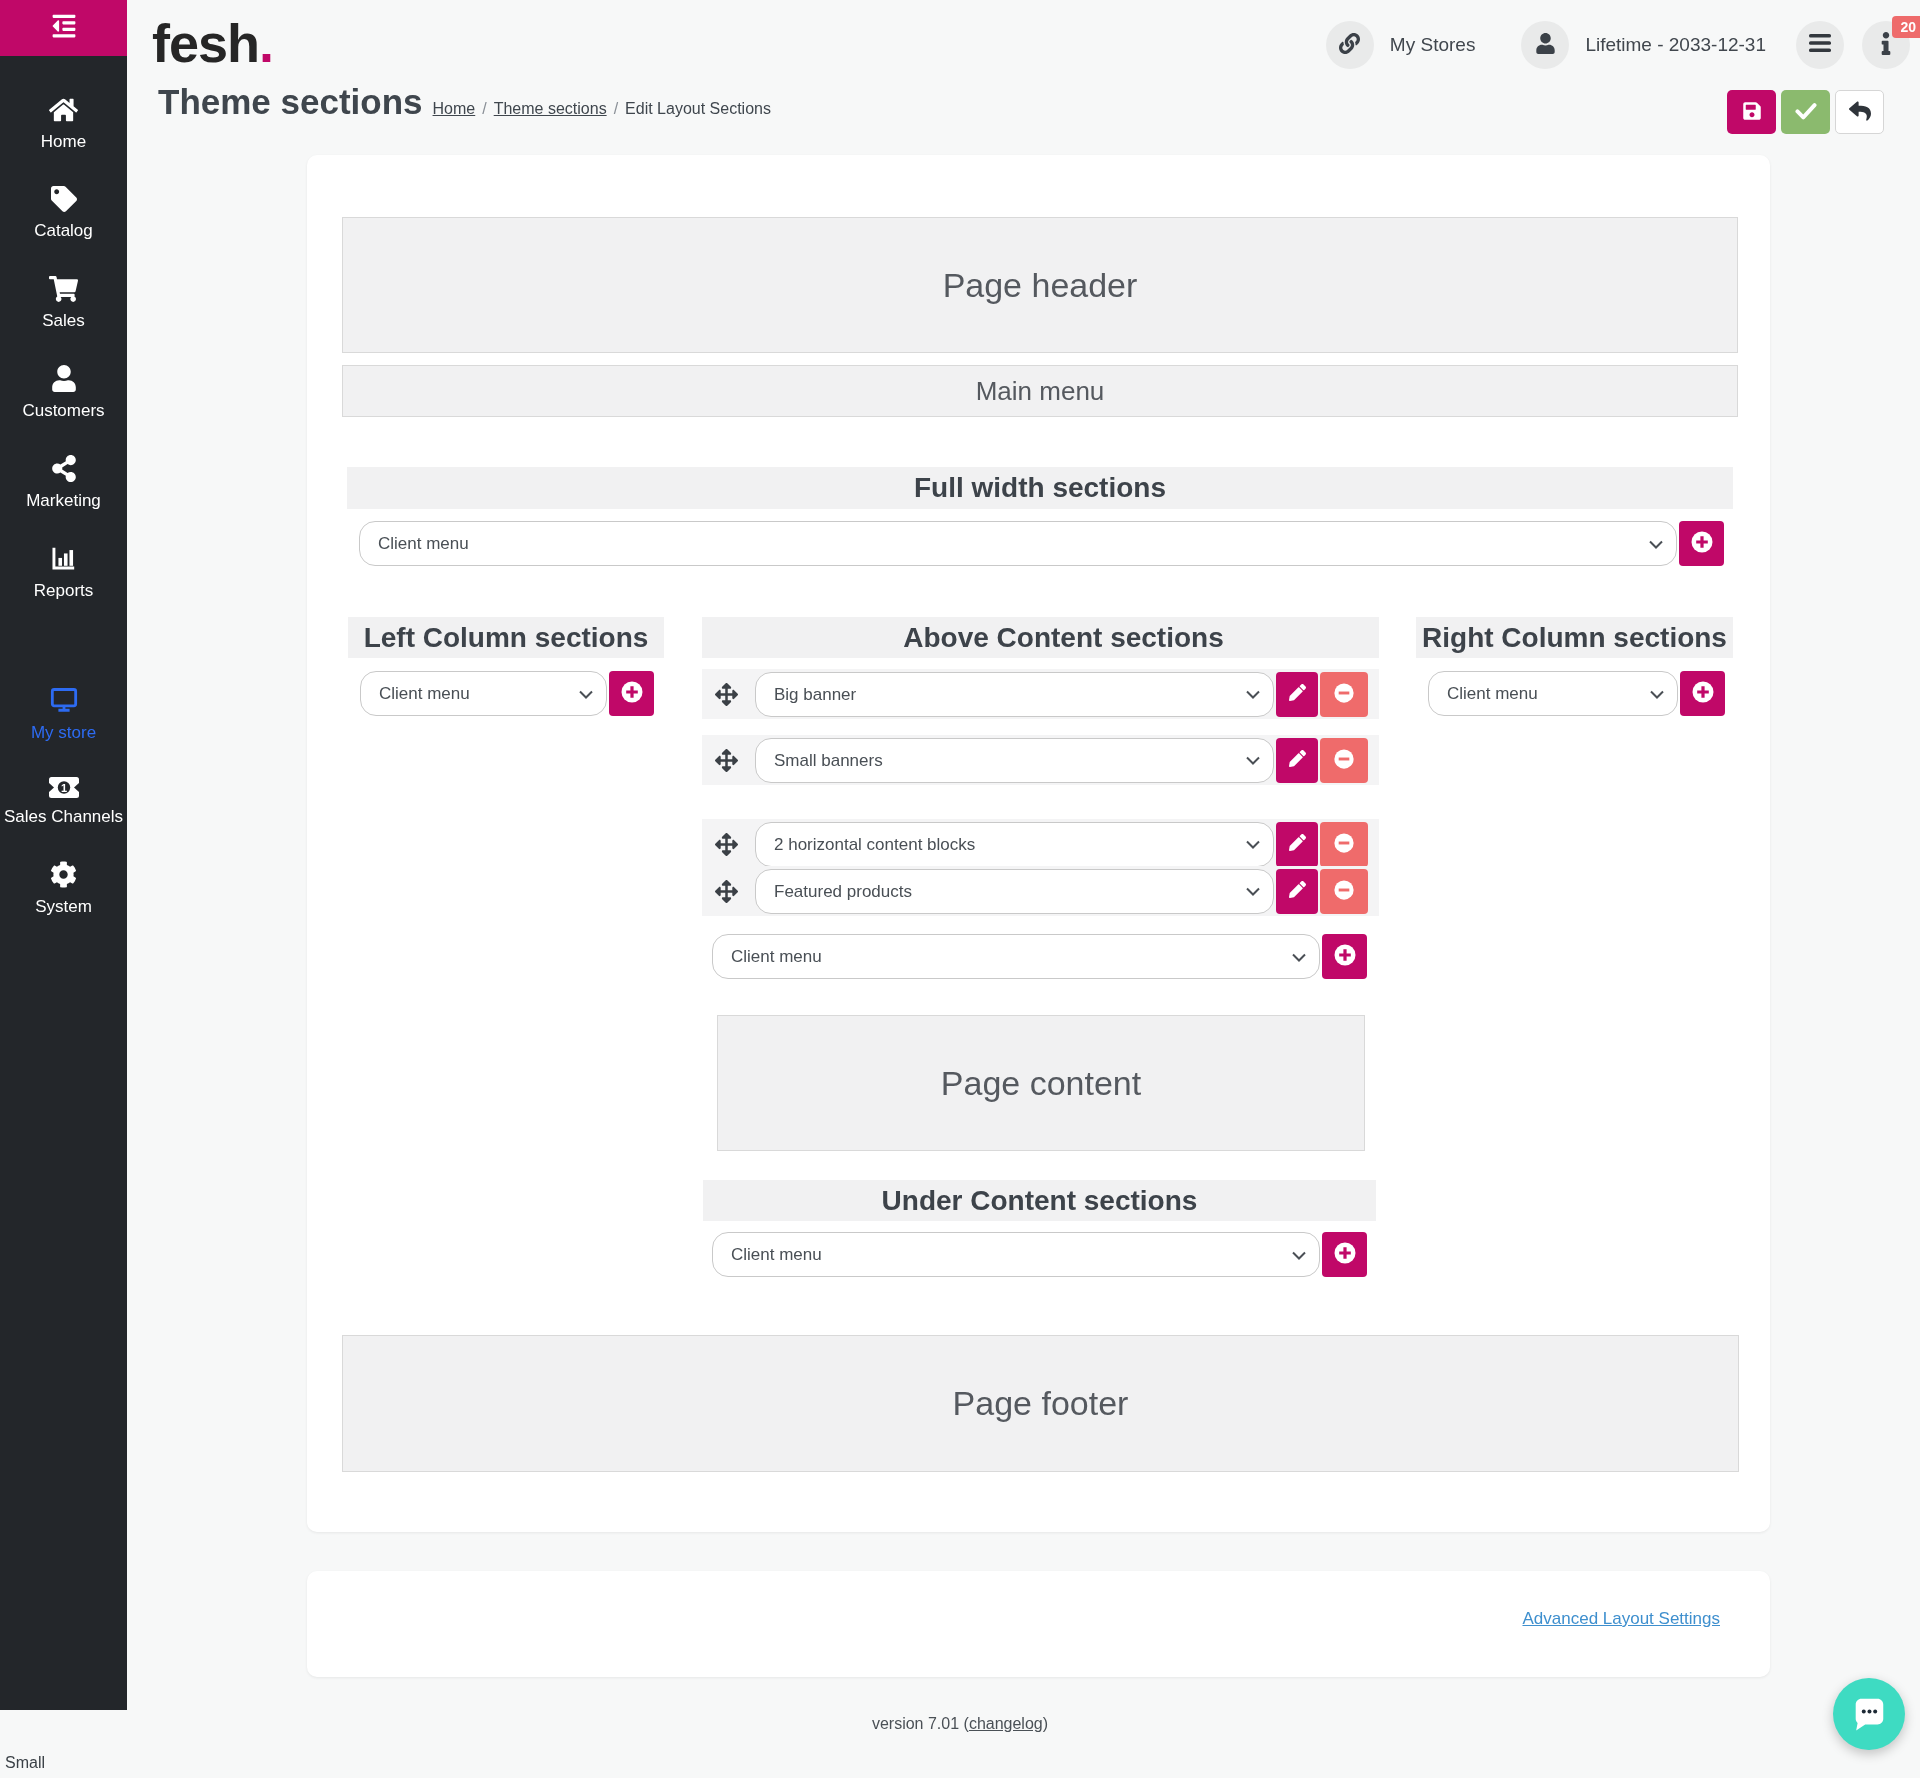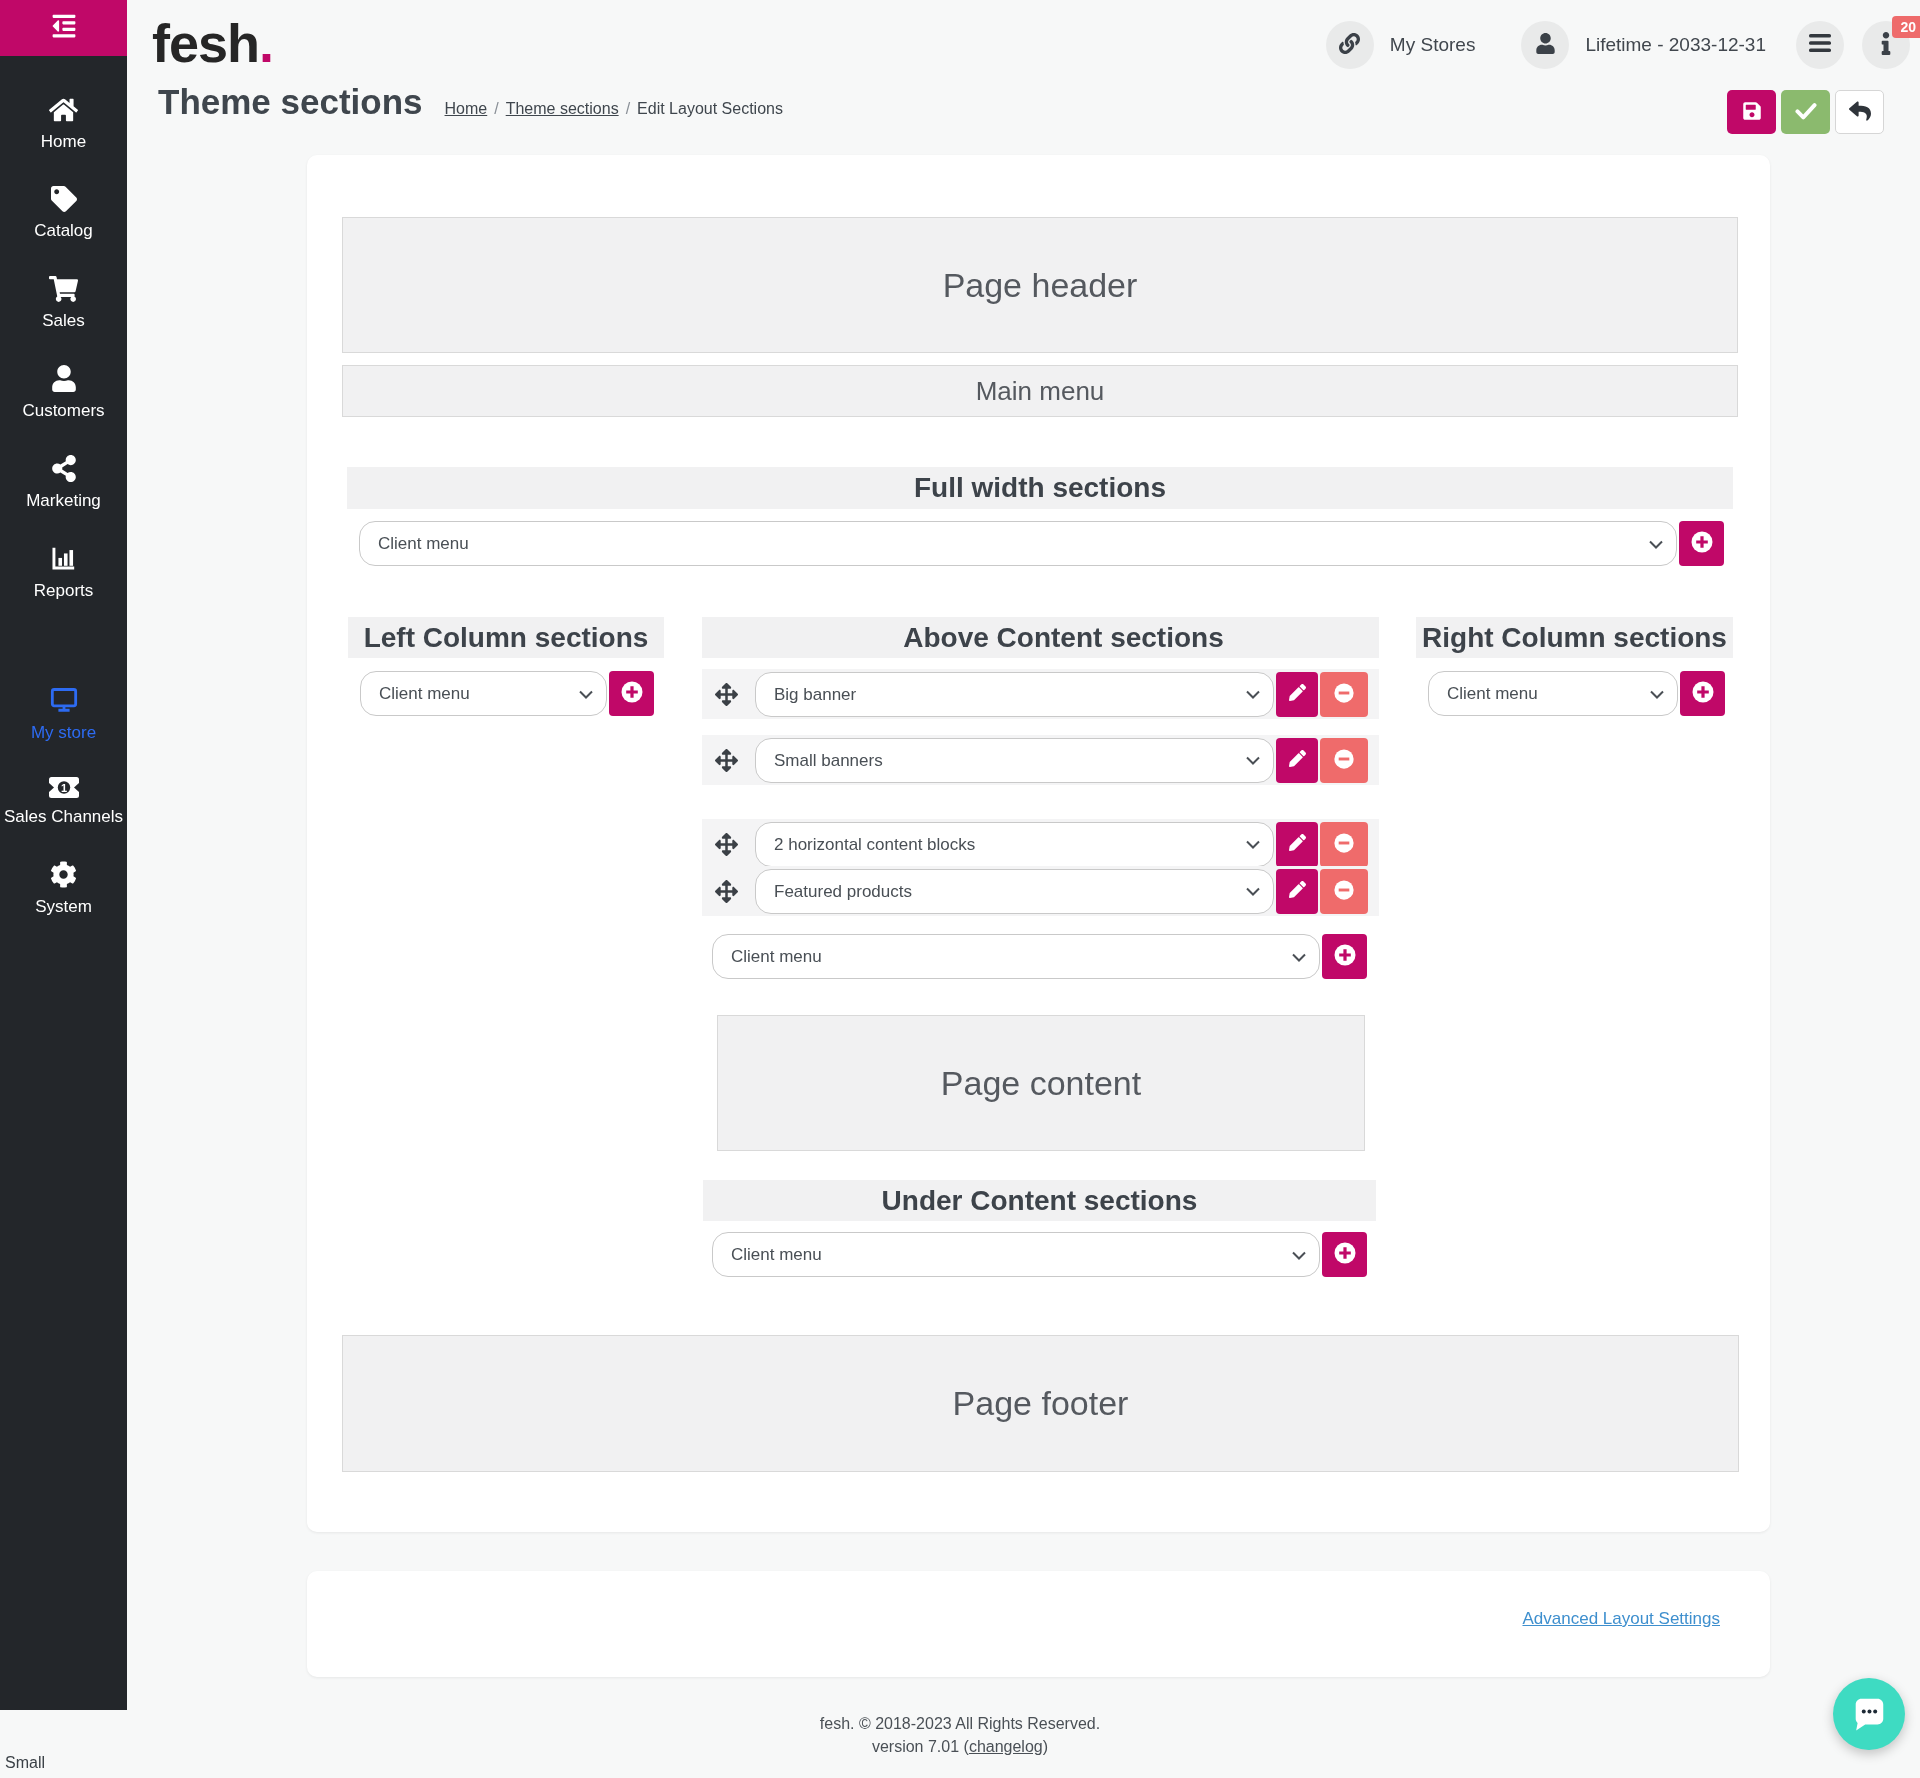--- a/index.html
+++ b/index.html
@@ -28,21 +28,21 @@
   .tb-label { font-size:19px; color:#41474e; margin-left:16px; }
   .ml46 { margin-left:46px; } .ml30 { margin-left:30px; } .ml18 { margin-left:18px; }
   .badge { position:absolute; top:-5px; right:-14px; background:#ee6b6b; color:#fff; font-size:14px; font-weight:bold;
            padding:2px 8px; border-radius:4px; line-height:1.3; }
   .actions { position:absolute; top:90px; right:36px; display:flex; gap:5px; }
   .act-btn { width:49px; height:44px; border:none; border-radius:5px; display:flex; align-items:center; justify-content:center; cursor:pointer; }
   .act-save { background:#c00868; }
   .act-apply { background:#8bba6e; }
   .act-undo { background:#fff; border:1px solid #d6d6d6; }
   
-  .titlerow { position:absolute; left:158px; top:82px; display:flex; align-items:baseline; gap:22px;text-align:center; }
+  .titlerow { position:absolute; left:158px; top:82px; display:flex; align-items:baseline; gap:10px;text-align:center; }
   .page-title { font-size:35px; font-weight:600; color:#3f464d; }
   .breadcrumb { font-size:16px; color:#3f464d; }
   .breadcrumb a { color:#3f464d; text-decoration:underline; cursor:pointer; }
   .bc-sep { color:#8a9097; margin:0 7px; }
   
   .card { position:absolute; background:#fff; border-radius:10px; box-shadow:0 1px 3px rgba(0,0,0,.07); }
   .card1 { left:307px; top:155px; width:1463px; height:1377px; }
   .card2 { left:307px; top:1571px; width:1463px; height:106px; }
   
   .gbox { position:absolute; background:#f1f1f2; border:1px solid #d9d9d9; display:flex; align-items:center; justify-content:center; color:#55595f; }
@@ -425,21 +425,20 @@
     <span>Page footer</span>
   </div>
 
 </section>
 
 <section class="card card2">
   <a class="adv-link">Advanced Layout Settings</a>
 </section>
 
 <div class="site-footer">
-  <div>fesh. © 2018-2023 All Rights Reserved.</div>
   <div><span>version 7.01 (</span><a>changelog</a><span>)</span></div>
 </div>
 
 <div class="statusbar">Small</div>
 
 <button class="chat-fab">
   <span>
     <svg width="38" height="38" viewBox="0 0 40 40">
       <path d="M12 5 h17 c3.3 0 6 2.7 6 6 v15 c0 3.3-2.7 6-6 6 H16 l-9.5 6.5 1.5-8 C6.7 29.3 6 27.8 6 26 V11 c0-3.3 2.7-6 6-6 z" fill="#fff"></path>
       <circle cx="14.5" cy="18.5" r="2.1" fill="#1e2a36"></circle>

